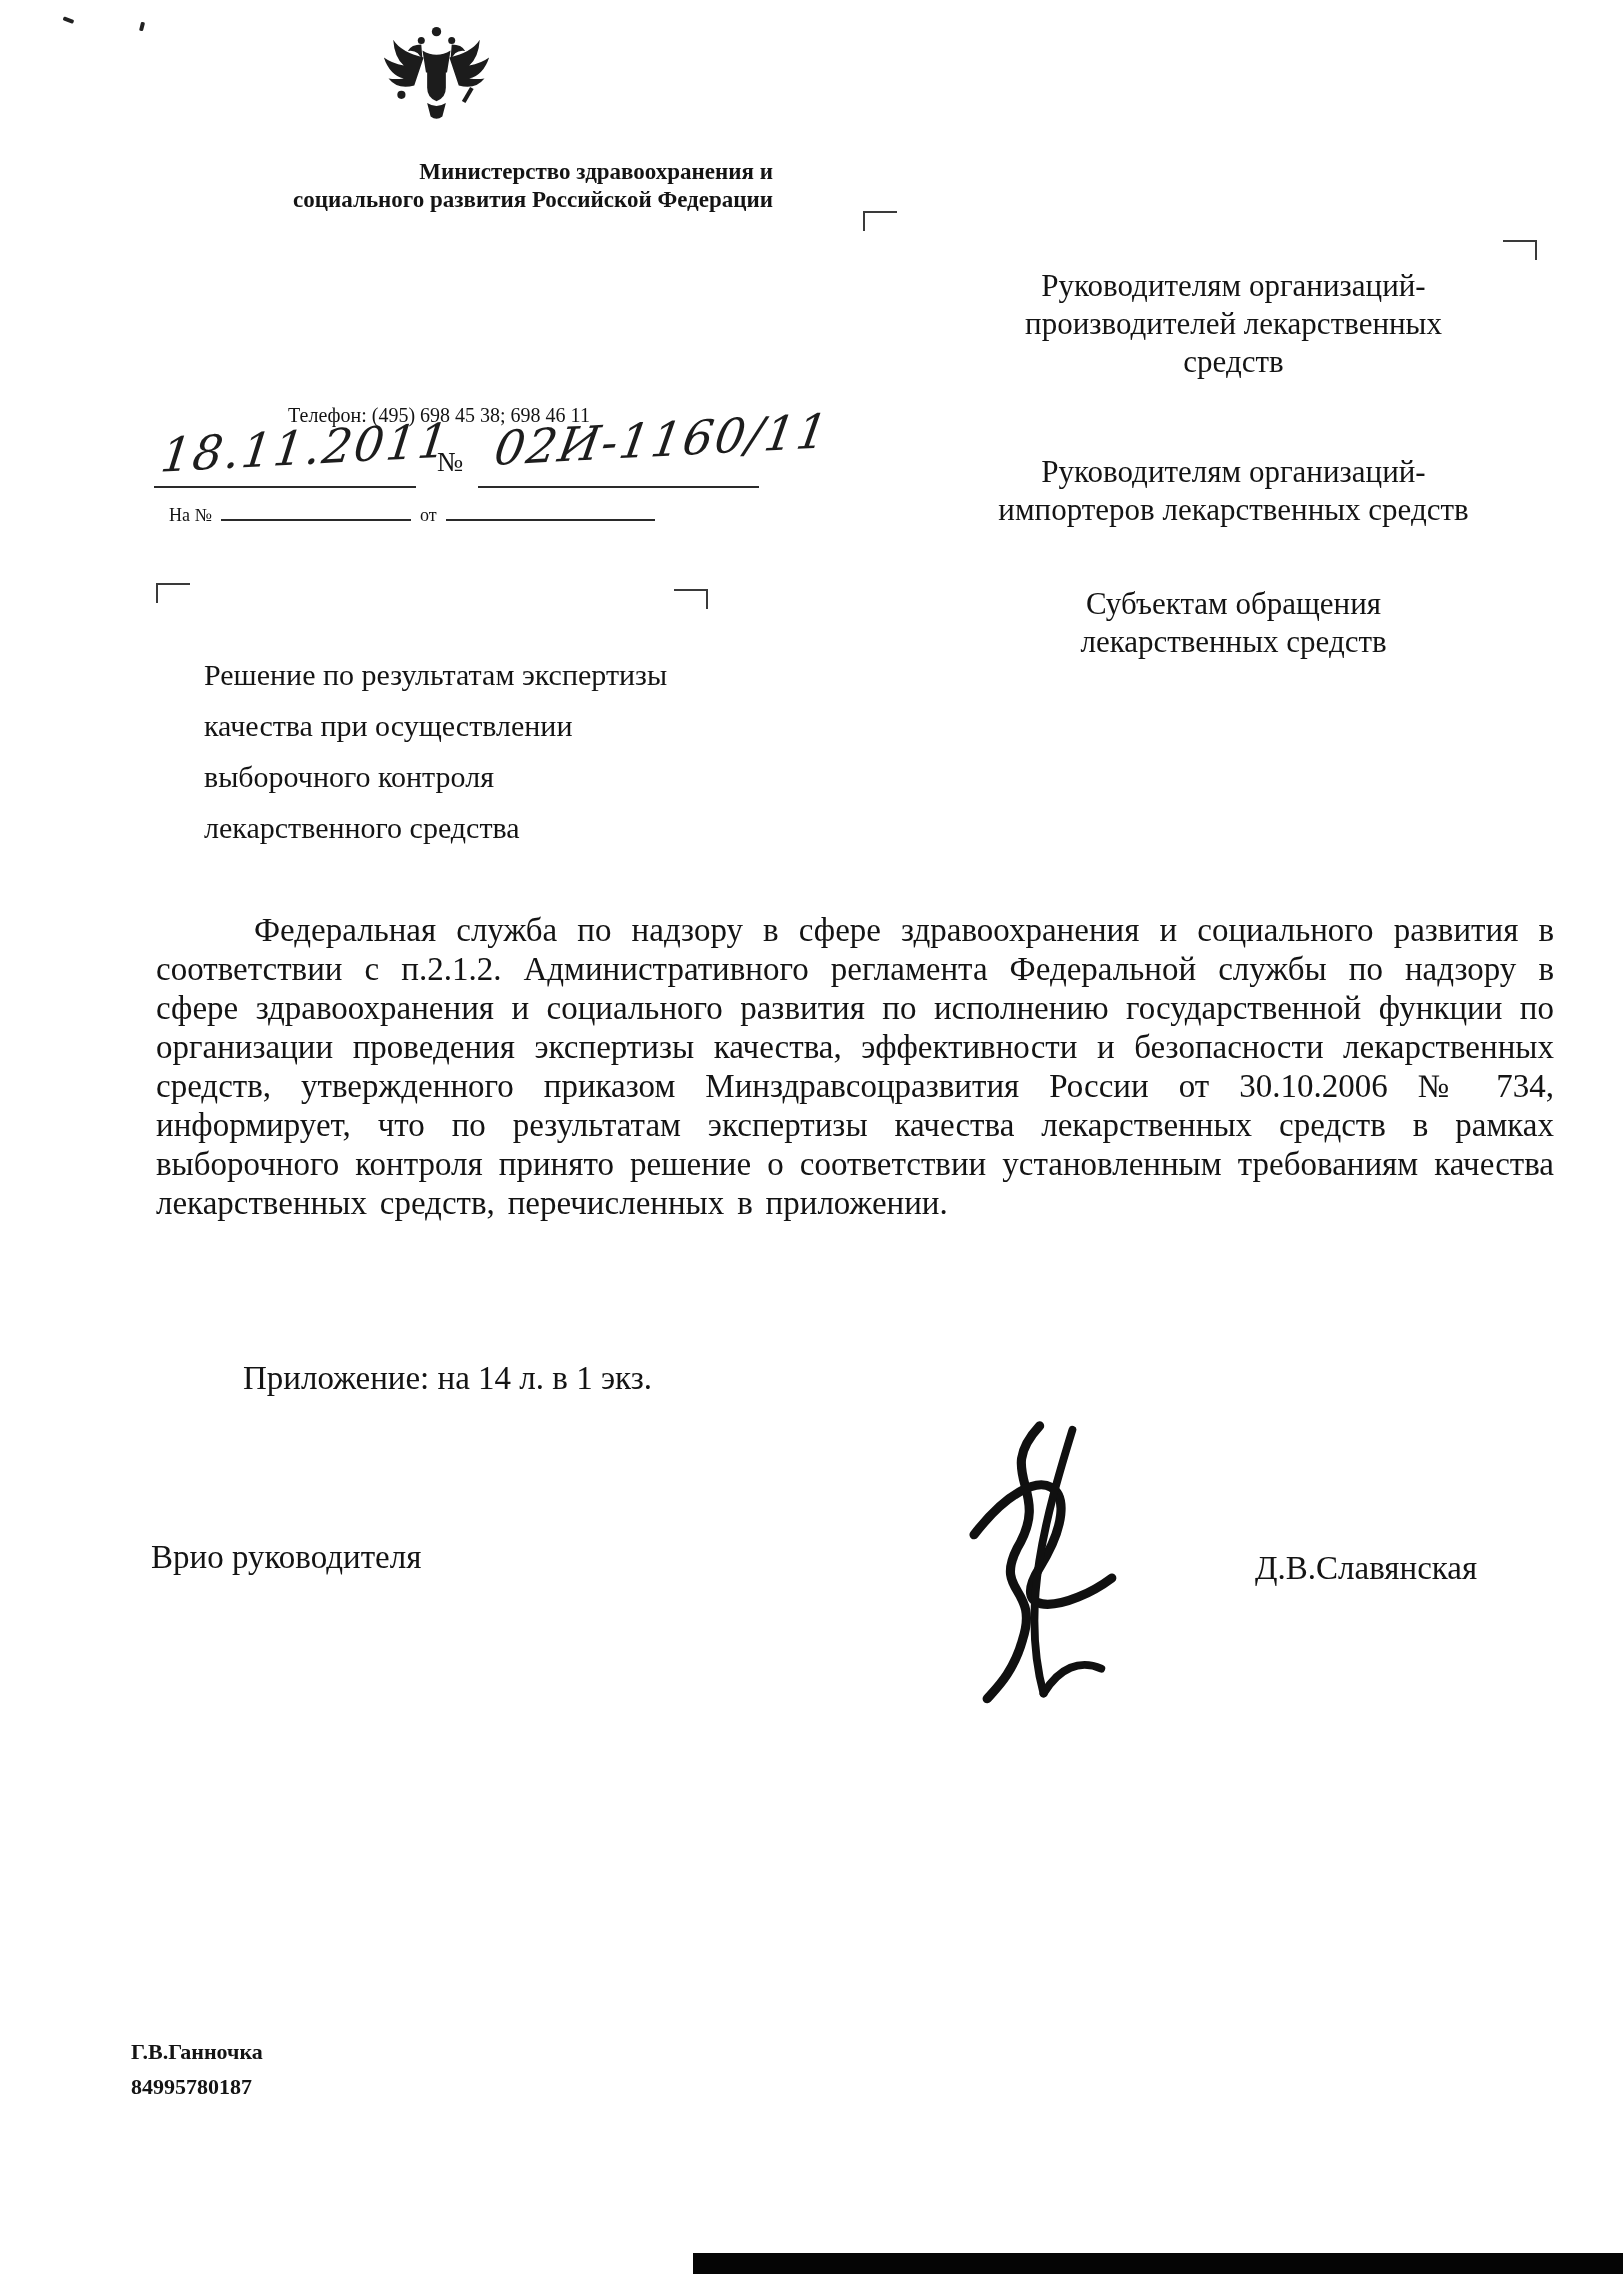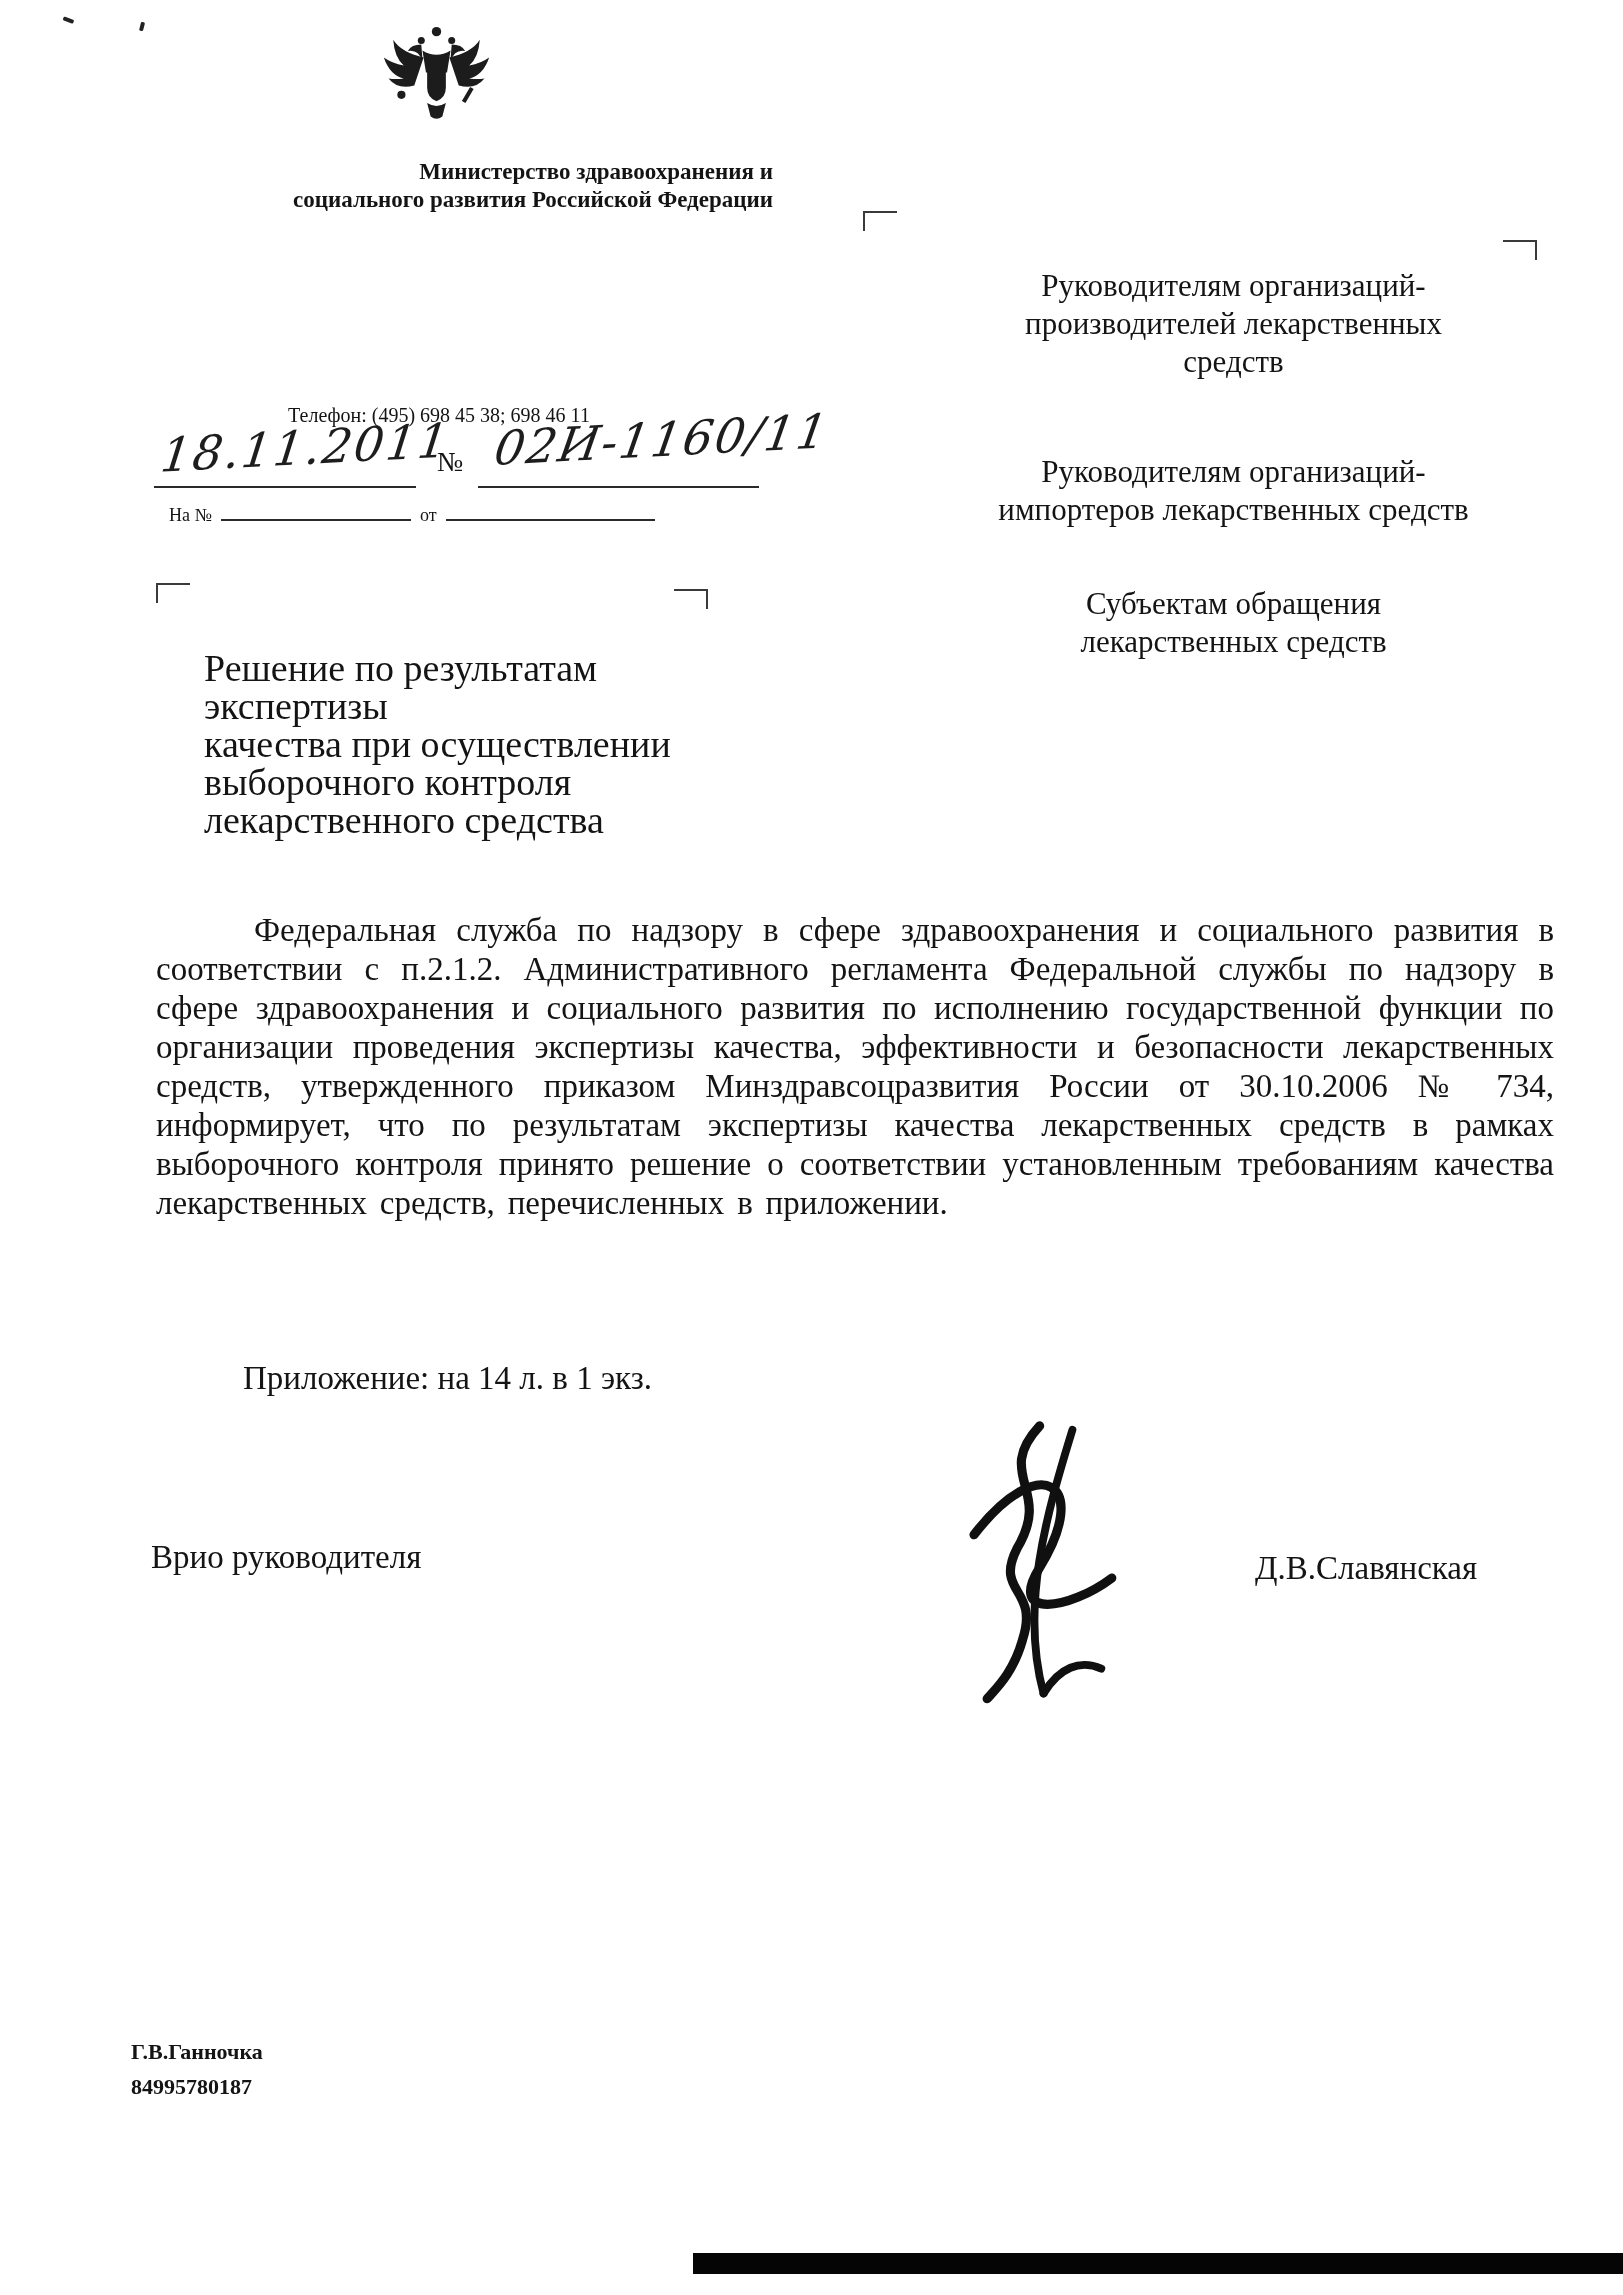--- a/index.html
+++ b/index.html
@@ -66,21 +66,21 @@
   .corner.tl { border-top: 2.6px solid #3a3a3a; border-left: 2.6px solid #3a3a3a; }
   .corner.tr { border-top: 2.6px solid #3a3a3a; border-right: 2.6px solid #3a3a3a; }
   .c-subj-l { left: 156px;  top: 583px; }
   .c-subj-r { left: 674px; top: 589px; }
   .c-addr-l { left: 863px; top: 211px; }
   .c-addr-r { left: 1503px; top: 240px; }
 
   
   .subject {
     position: absolute; left: 204px; top: 649px; width: 576px;
-    font-size: 38px; line-height: 38px;
+    font-size: 30px; line-height: 51px;
   }
 
   
   .addressees { position: absolute; left: 903px; top: 267px; width: 661px; }
   .addressee {
     text-align: center; font-size: 31px; line-height: 38px;
   }
   .addressee.g1 { margin-bottom: 72px; }
   .addressee.g2 { margin-bottom: 56px; }
 

